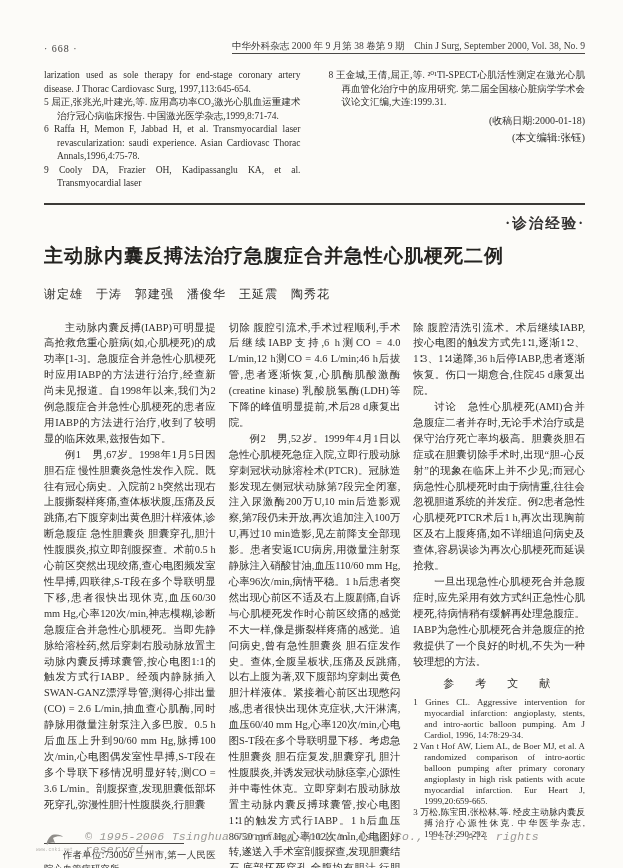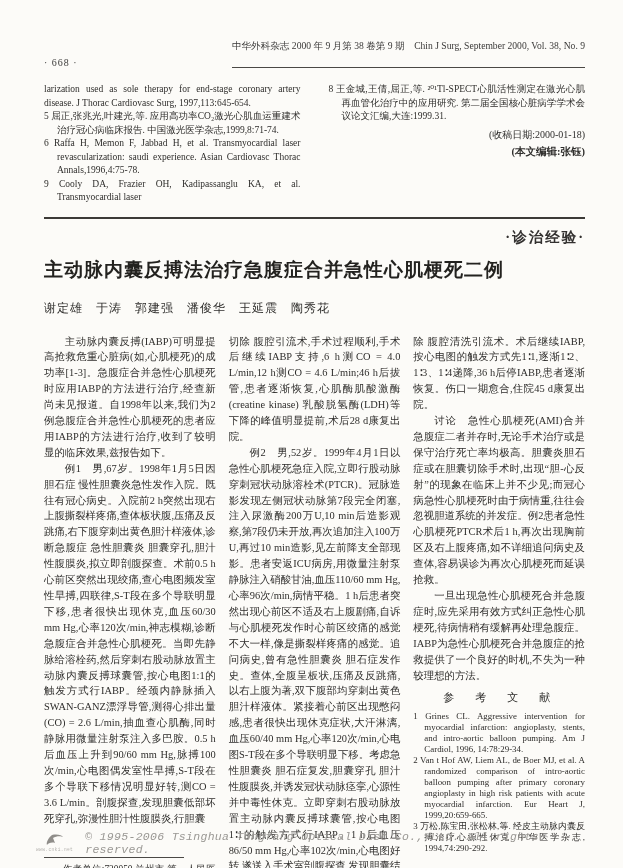--- a/index.html
+++ b/index.html
@@ -5,29 +5,29 @@
   html,body{margin:0;padding:0;}
   .page{
     width:623px;height:868px;background:#fcfbf8;position:relative;
     font-family:"Liberation Serif","DejaVu Serif",serif;color:#2e2d2b;
     overflow:hidden;box-sizing:border-box;
   }
   .content{padding:40px 38px 0 44px;}
   
   .runhead{display:flex;justify-content:space-between;align-items:flex-end;font-size:10px;}
   .pagenum{letter-spacing:1px;color:#3a3938;}
-  .journal-line{border-bottom:1px solid #4a4845;padding-bottom:14px;font-size:9.6px;color:#3a3938;}
+  .journal-line{border-bottom:1px solid #4a4845;padding-bottom:0;font-size:9.6px;color:#3a3938;}
   
   .toprefs{display:flex;gap:28px;margin-top:15px;}
   .toprefs .tcol{flex:1;font-size:9.5px;line-height:13.5px;text-align:justify;}
   .refitem{margin:0;padding-left:13px;text-indent:-13px;}
   .refitem.cont{padding-left:0;text-indent:0;}
   .rightline{margin:0;text-align:right;}
   .rl-sp{margin-top:4px;font-size:10px;}
-  .rl-sp2{margin-top:4px;font-size:10.5px;font-weight:bold;}
+  .rl-sp2{margin-top:4px;font-size:10.5px;}
   
   .sep{border:none;border-top:2px solid #3c3a37;margin:12px 0 0 0;}
   
   .section-label{text-align:right;font-size:14.5px;letter-spacing:2px;margin-top:9px;color:#333130;font-weight:bold;}
   .title{font-size:19px;font-weight:bold;letter-spacing:1px;margin:10px 0 0 0;color:#23221f;}
   .authors{margin-top:17px;font-size:12px;letter-spacing:1px;}
   
   .body3{display:flex;gap:13px;margin-top:17px;height:556px;}
   .bcol{flex:1;display:flex;flex-direction:column;font-size:10.4px;line-height:15.9px;text-align:justify;min-width:0;}
   .para{margin:0;text-indent:2em;}

